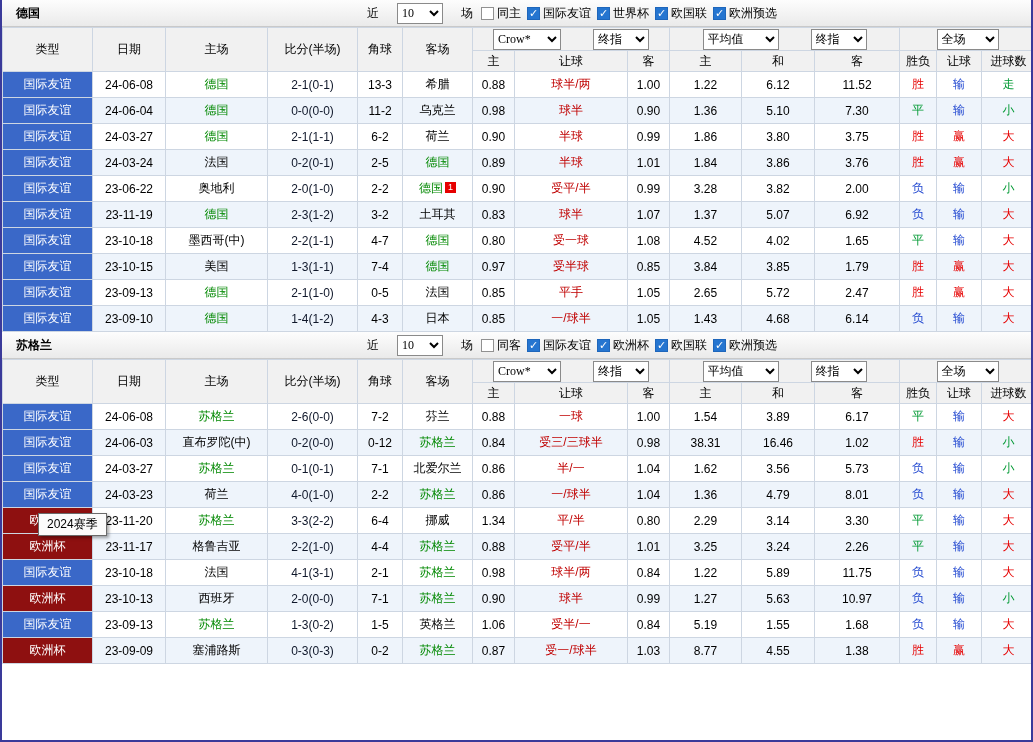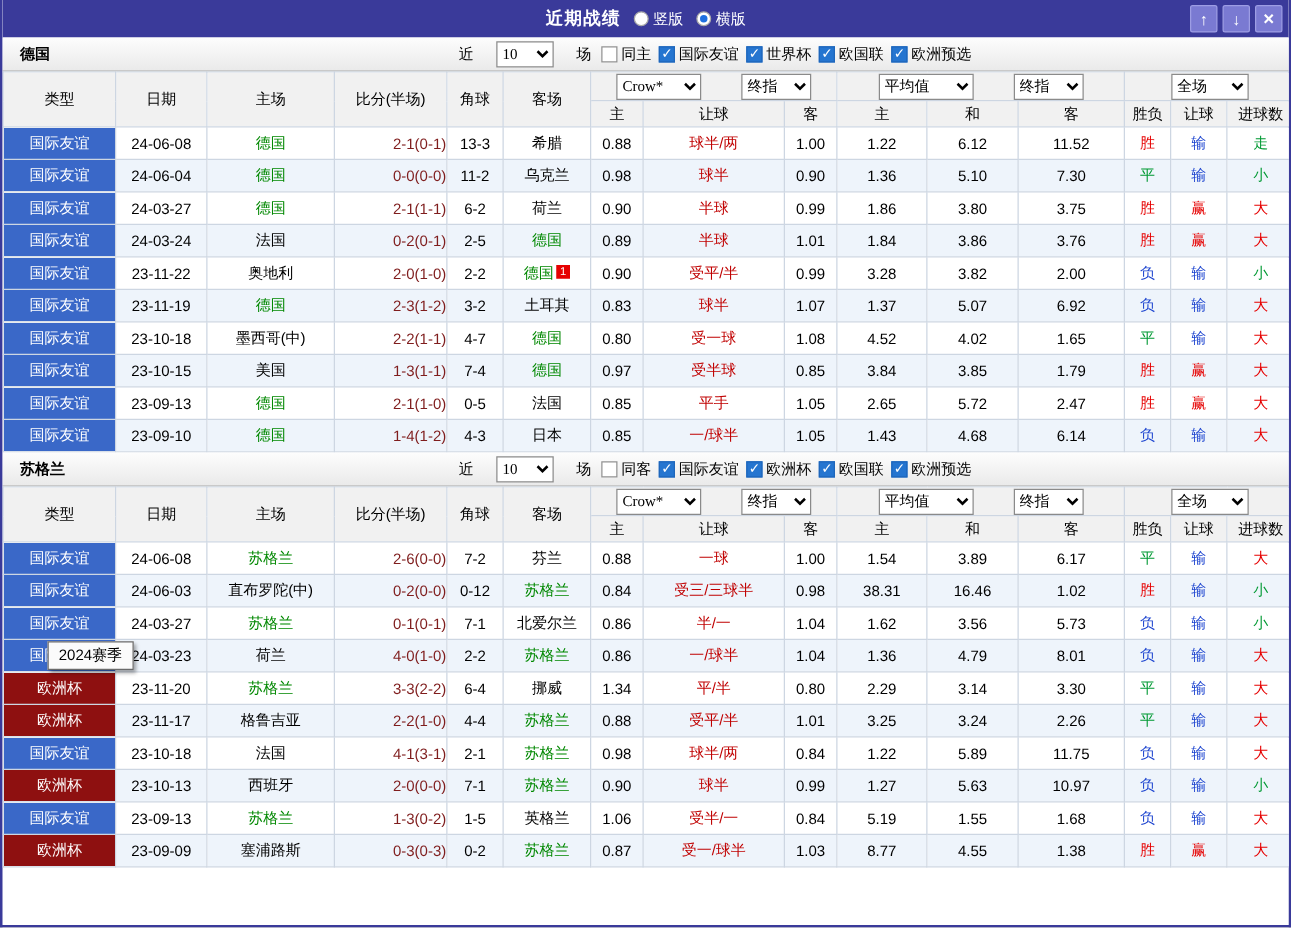--- a/index.html
+++ b/index.html
@@ -34,55 +34,37 @@
   .stats th, .stats td { border:1px solid #cdd6e2; text-align:center; overflow:hidden; white-space:nowrap; font-weight:normal; vertical-align:middle; }
   .stats thead th { background:#f1f1f1; color:#000; }
   .stats .h1 th { height:23px; }
   .stats .h2 th { height:21px; }
   .stats tbody td { height:26px; font-size:12px; }
   tr.odd td { background:#fff; }
   tr.even td { background:#eef4fb; }
   tr td.type-cell { color:#fff; font-size:12px; }
   tr td.type-cell.friendly { background:#3a68c8; }
   tr td.type-cell.euro { background:#8e1010; }
-  td.score { color:#7f1d1d;text-align:right; }
+  td.score { color:#0f172a; }
   td.handicap { color:#c00000; }
   td.odds, td.date, td.corner { color:#000; }
   .team-active { color:#008800; }
   .badge { display:inline-block; background:#e60000; color:#fff; font-size:9px; line-height:11px; min-width:11px; padding:0 1px; margin-left:2px; vertical-align:top; margin-top:2px; }
   .c-red { color:#e60000; }
   .c-green { color:#009933; }
   .c-blue { color:#1f46d0; }
   .summary { height:23px; line-height:22px; text-align:center; color:#e60000; font-size:12px; border-bottom:1px solid #cdd6e2; background:#fff; }
 
   
   .tooltip { position:absolute; left:36px; top:513px; background:#fbfbfb; border:1px solid #6a6a6a; padding:2px 8px; font-size:12px; color:#000; box-shadow:2px 2px 3px rgba(0,0,0,0.35); z-index:20; }
 </style>
 </head>
 <body>
 
 <div class="app">
-  <div class="titlebar">
-    <div class="titlebar-center">
-      <span class="title">近期战绩</span>
-      <label class="radio-label">
-        <span class="radio-circle"></span>
-        <span>竖版</span>
-      </label>
-      <label class="radio-label">
-        <span class="radio-circle checked"></span>
-        <span>横版</span>
-      </label>
-    </div>
-    <div class="titlebar-buttons">
-      <button type="button" class="tb-btn">↑</button>
-      <button type="button" class="tb-btn">↓</button>
-      <button type="button" class="tb-btn close">×</button>
-    </div>
-  </div>
 
   <div id="section-0">
       <div class="section-header">
         <span class="team-name">德国</span>
         <div class="filters">
           <span class="flabel">近</span>
           <select class="dd" style="width: 46px;"><option>10</option></select>
           <span class="flabel">场</span>
           <label class="cb-label">
             <span class="cb"></span>
@@ -212,21 +194,21 @@
             <td class="odds">1.01</td>
             <td class="odds">1.84</td>
             <td class="odds">3.86</td>
             <td class="odds">3.76</td>
             <td class="c-red">胜</td>
             <td class="c-red">赢</td>
             <td class="c-red">大</td>
           </tr>
           <tr class="odd">
             <td class="type-cell friendly">国际友谊</td>
-            <td class="date">23-11-22</td>
+            <td class="date">23-06-22</td>
             <td><span>奥地利</span></td>
             <td class="score">2-0(1-0)</td>
             <td class="corner">2-2</td>
             <td><span class="team-active">德国</span><span class="badge">1</span></td>
             <td class="odds">0.90</td>
             <td class="handicap">受平/半</td>
             <td class="odds">0.99</td>
             <td class="odds">3.28</td>
             <td class="odds">3.82</td>
             <td class="odds">2.00</td>

